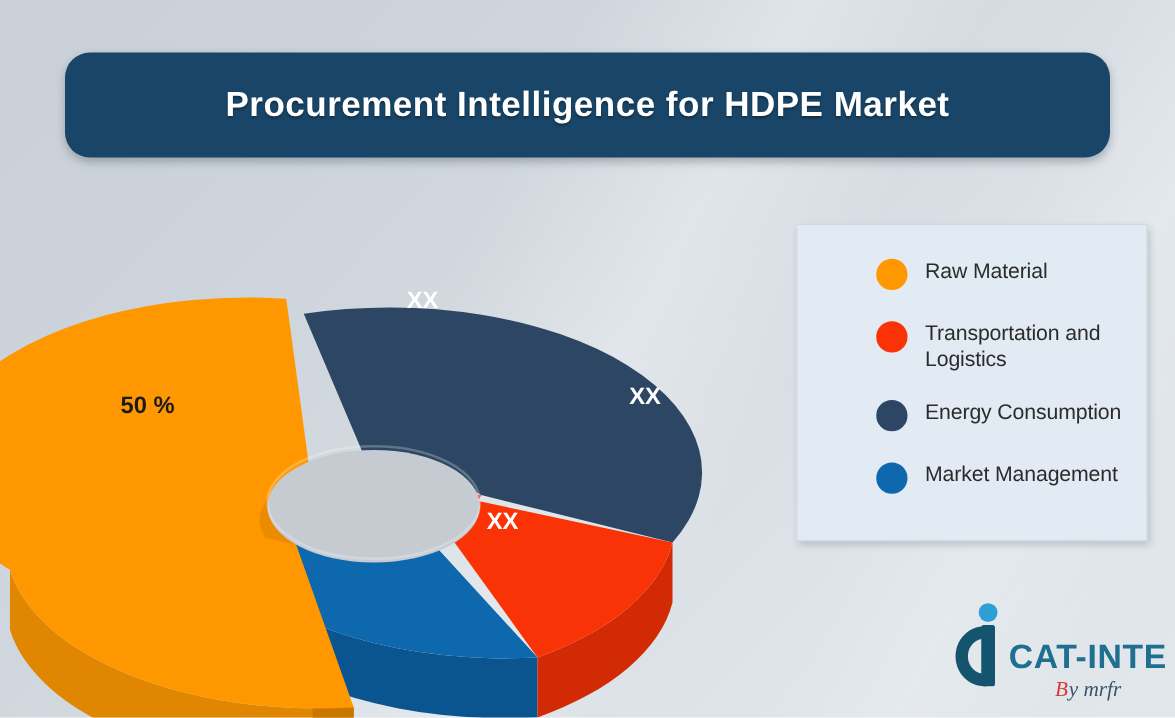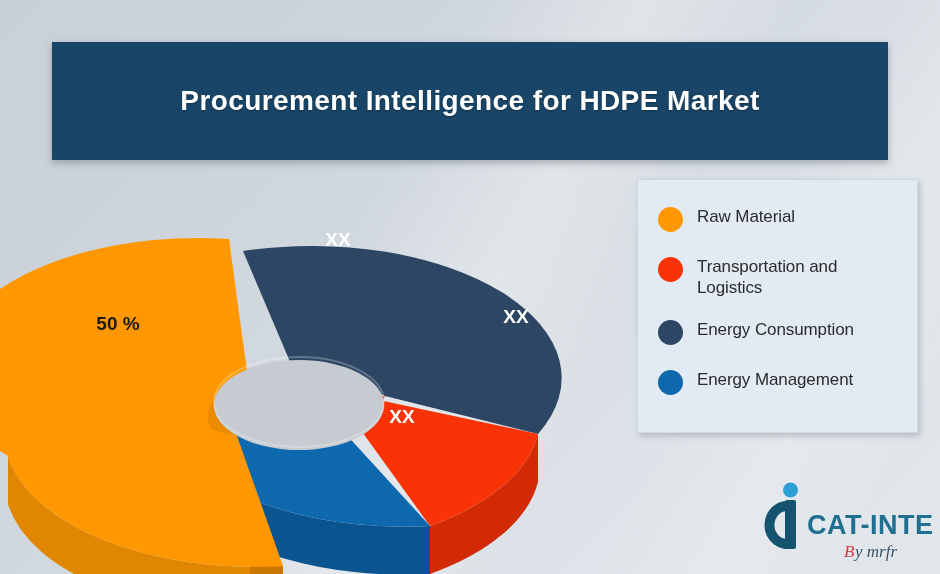--- a/index.html
+++ b/index.html
@@ -32,23 +32,23 @@
       linear-gradient(118deg, rgba(255,255,255,0) 72%, rgba(255,255,255,0.18) 82%, rgba(255,255,255,0) 92%);
     pointer-events: none;
   }
 
   
   #title-banner {
     position: absolute;
     left: 52px;
     top: 42px;
     width: 836px;
-    height: 118px;
+    height: 84px;
     background: #194668;
-    border-radius: 0;
+    border-radius: 20px;
     box-shadow: 0 3px 7px rgba(60,70,80,0.35);
     display: flex;
     align-items: center;
     justify-content: center;
     z-index: 5;
   }
   #title-text {
     color: #ffffff;
     font-size: 28px;
     font-weight: bold;
@@ -105,20 +105,21 @@
     z-index: 5;
     box-sizing: border-box;
     padding: 26px 0 0 0;
   }
   .legend-item {
     display: flex;
     align-items: flex-start;
     padding: 0 10px 0 20px;
     margin-bottom: 20px;
     min-height: 30px;
+    margin-left: 43px;
   }
   .legend-dot {
     flex: 0 0 auto;
     width: 25px;
     height: 25px;
     border-radius: 50%;
     margin-right: 14px;
     margin-top: 1px;
   }
   .legend-label {
@@ -207,21 +208,21 @@
       <span class="legend-label">Transportation and Logistics</span>
     </div>
 
     <div class="legend-item">
       <span class="legend-dot" style="background:#2C4663"></span>
       <span class="legend-label">Energy Consumption</span>
     </div>
 
     <div class="legend-item">
       <span class="legend-dot" style="background:#0D68AE"></span>
-      <span class="legend-label">Energy Management</span>
+      <span class="legend-label">Market Management</span>
     </div>
 
   </div>
 
   <div id="logo">
     <svg id="logo-svg" viewBox="0 0 180 86">
 
       <path d="M 42,24 A 23,24 0 1 0 42,70 L 42,59 A 13,14 0 1 1 42,35 Z" fill="#15546e"></path>
 
       <rect x="33" y="22" width="11" height="49" rx="2" fill="#15546e"></rect>

